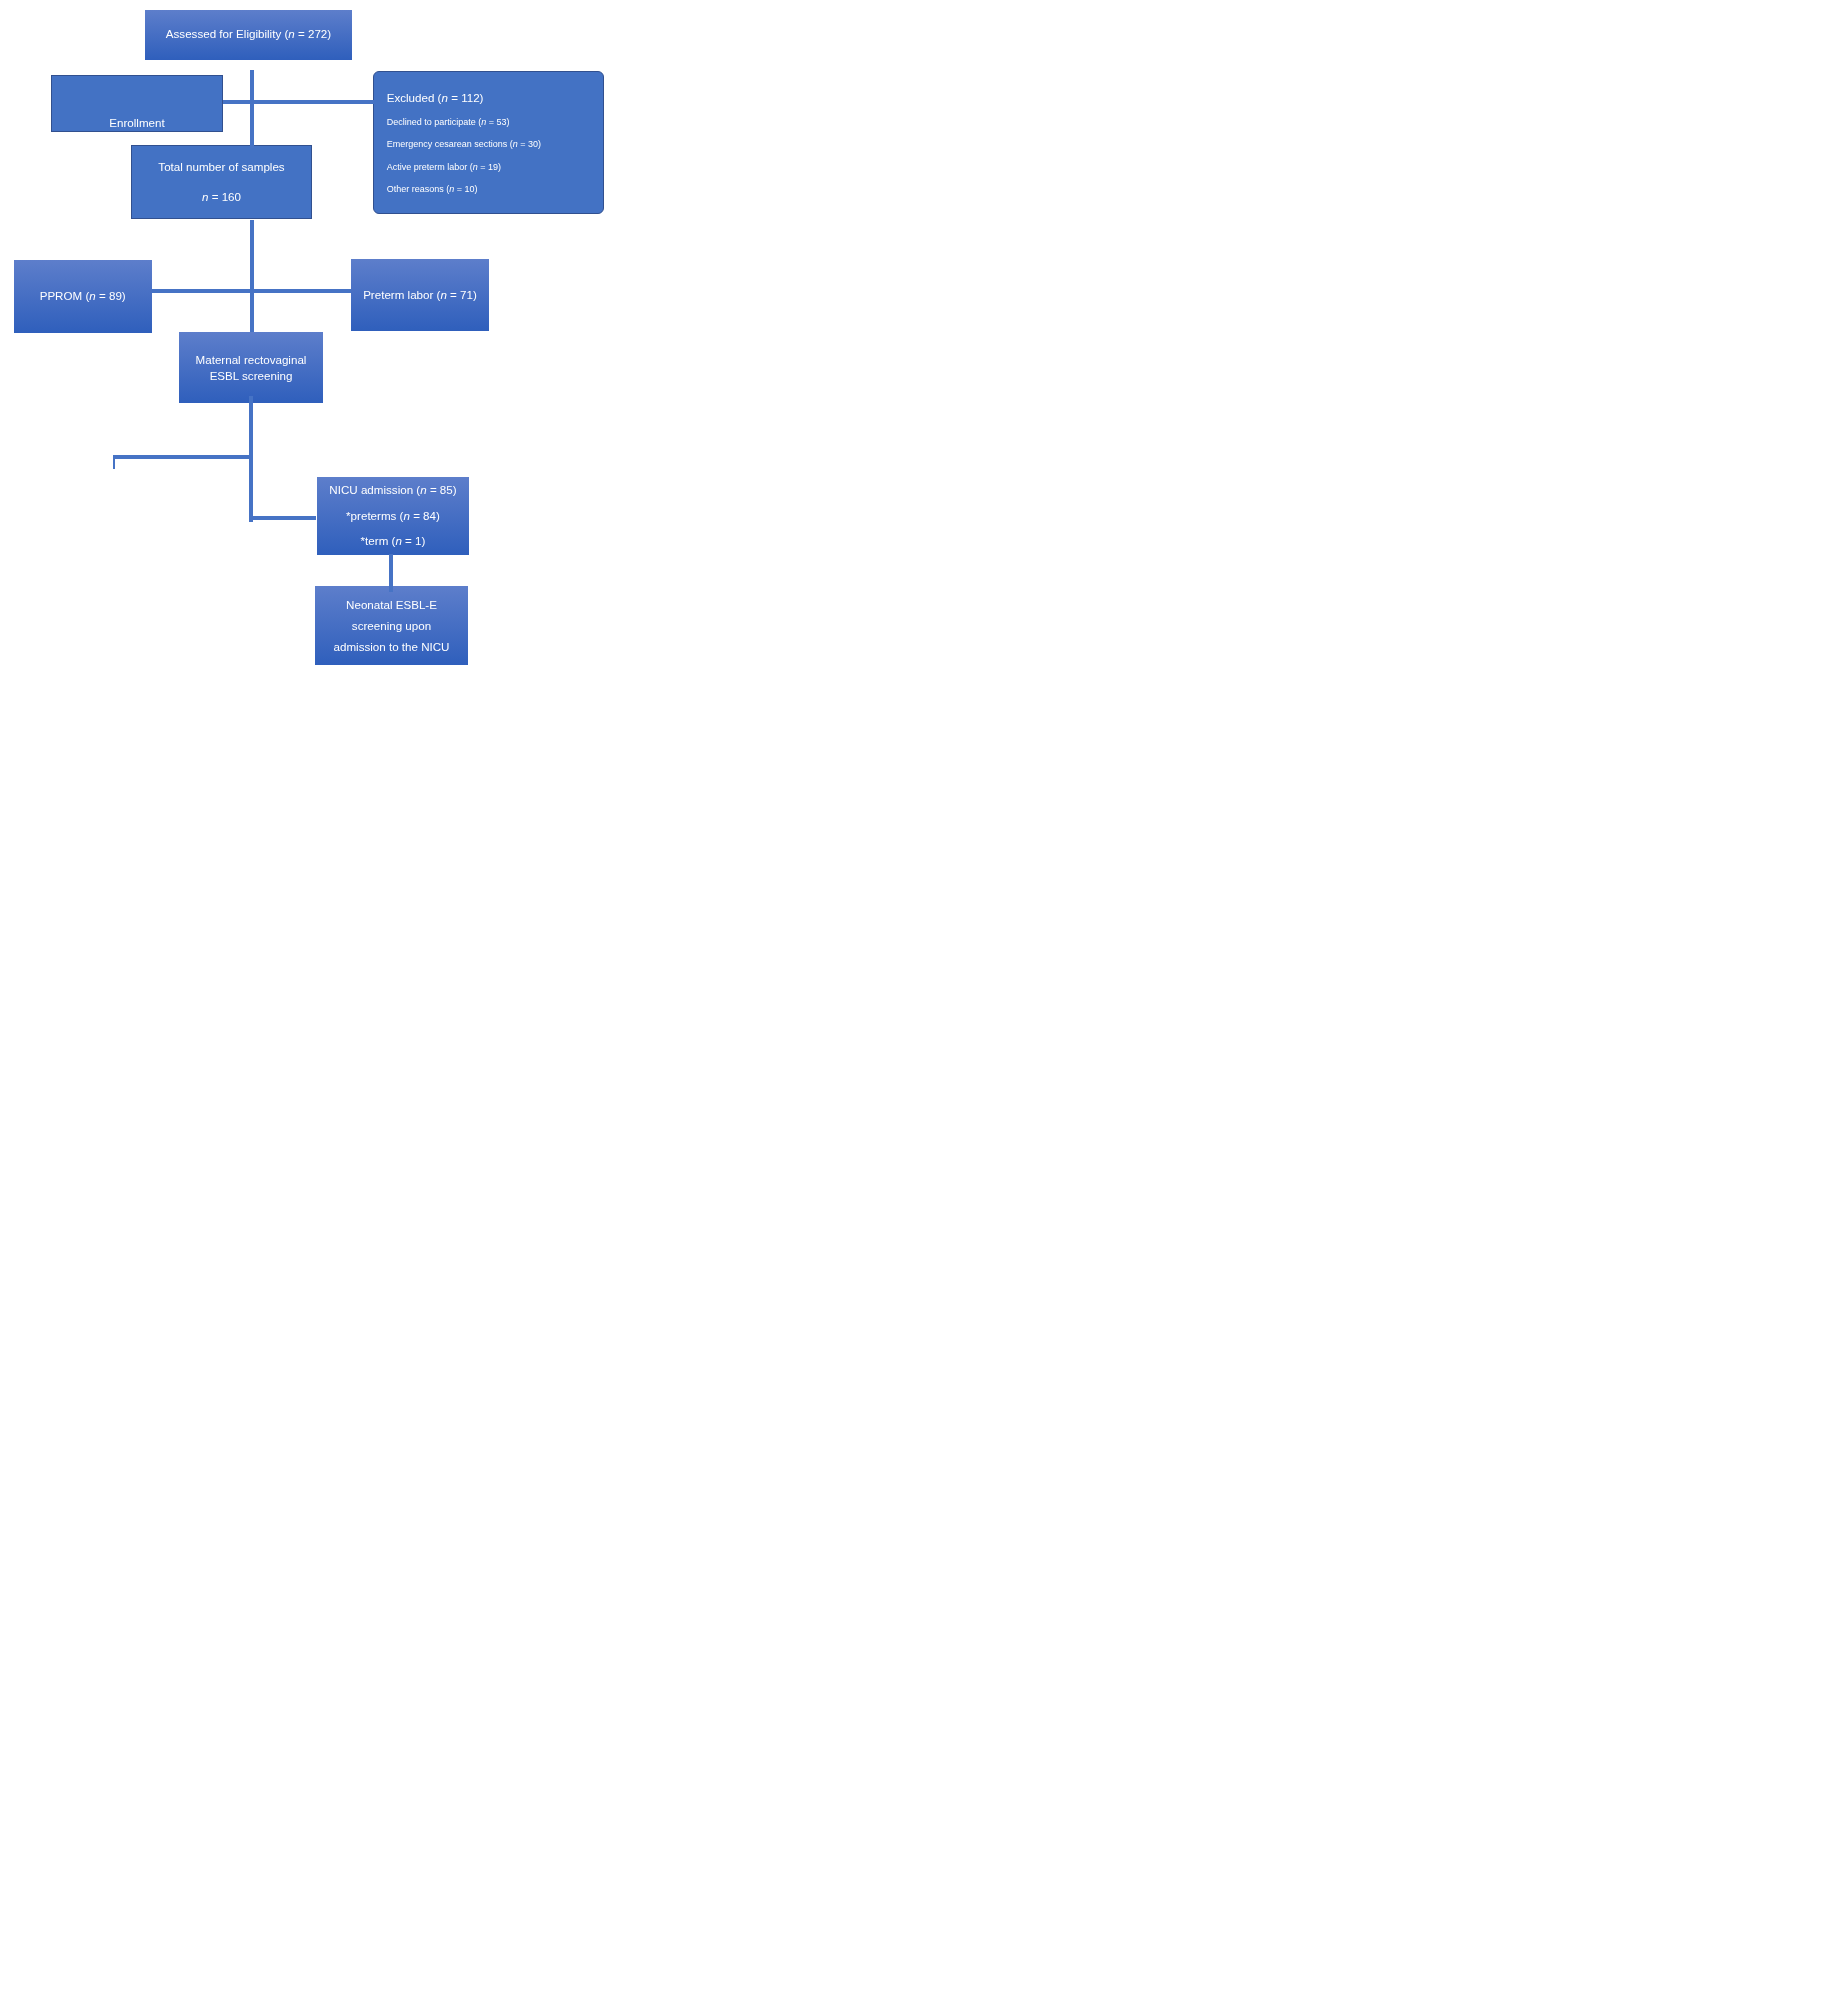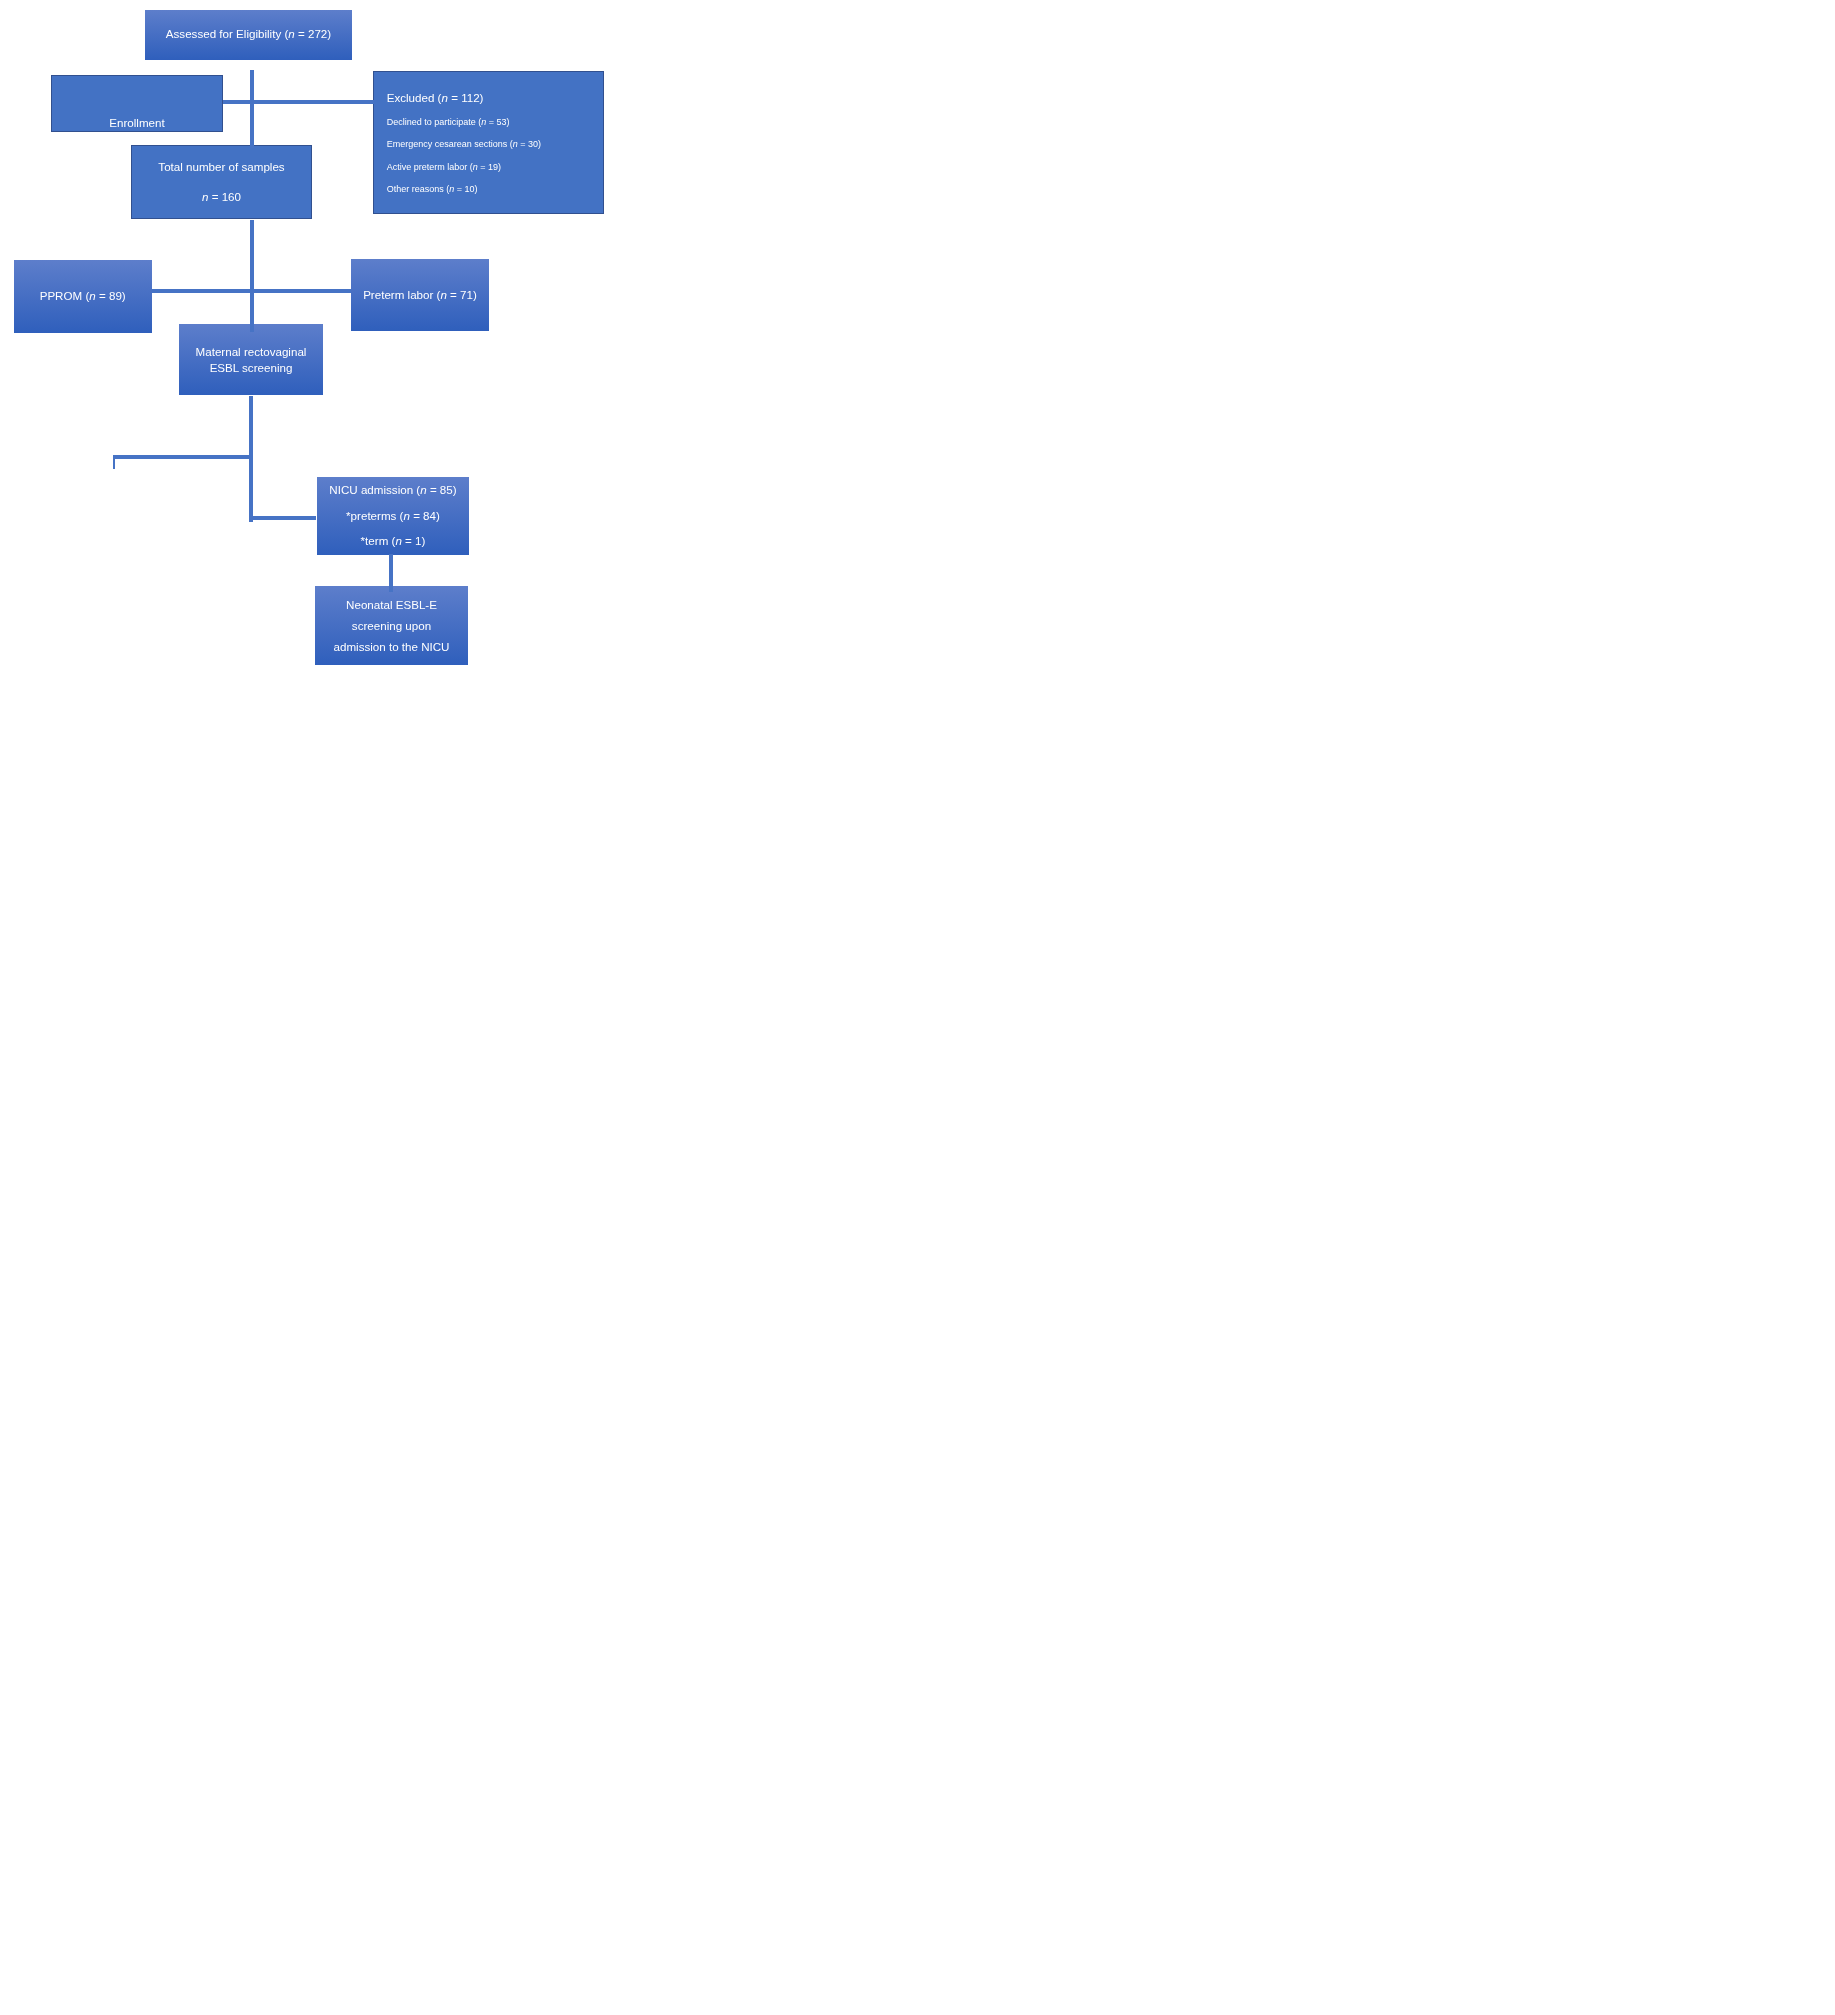--- a/index.html
+++ b/index.html
@@ -30,27 +30,27 @@
   }
   .fs-main{font-size:11.6px;line-height:14.7px;}
   .fs-small{font-size:9px;line-height:11px;}
   .connector{position:absolute;background:var(--line);}
   .txt{white-space:pre-wrap;}
   i{font-style:italic;}
 
   
   #node-assessed   {left:145px;top:9.6px;  width:207px;height:50px;}
   #node-enrollment {left:51px;top:75px; width:172px;height:57px;justify-content:flex-end;}
-  #node-excluded   {left:373px;top:71px; width:231px;height:143px;padding:19px 5px 0 12.7px;}
+  #node-excluded   {left:373px;top:71px; width:231px;height:143px;padding:19px 5px 0 12.7px;border-radius:6px;}
   #node-excluded .ex-title{margin:0 0 11px 0;}
   #node-excluded .ex-item{margin:0 0 11.6px 0;}
   #node-total      {left:131px;top:145px; width:181px;height:74px;gap:15px;}
   #node-pprom      {left:13.7px; top:260px; width:138px;height:73px;}
   #node-preterm    {left:351px;top:259px; width:138px;height:72px;}
-  #node-maternal   {left:179px;top:324px; width:144px;height:71px;line-height:15.7px;}
+  #node-maternal   {left:179px;top:332px; width:144px;height:71px;line-height:15.7px;}
   #node-excluded-final{left:28px;top:468px;width:175px;height:87px;padding:21px 2px 0 3px;}
   #node-excluded-final .ef-line{margin:0 0 7px 0;line-height:14.7px;}
   #node-nicu       {left:317px;top:477px; width:152px;height:78px;gap:11px;}
   #node-neonatal   {left:315px;top:586px;width:153px;height:79px;line-height:21px;}
 
   
   #conn-v-top        {left:250px;top:70px;width:3.5px;height:78px;}
   #conn-h-enroll-excl{left:223px;top:100px;width:151px;height:3.5px;}
   #conn-v-total-mat  {left:250px;top:220px;width:3.5px;height:112px;}
   #conn-h-pprom-pret {left:152px;top:289px;width:199px;height:3.5px;}

